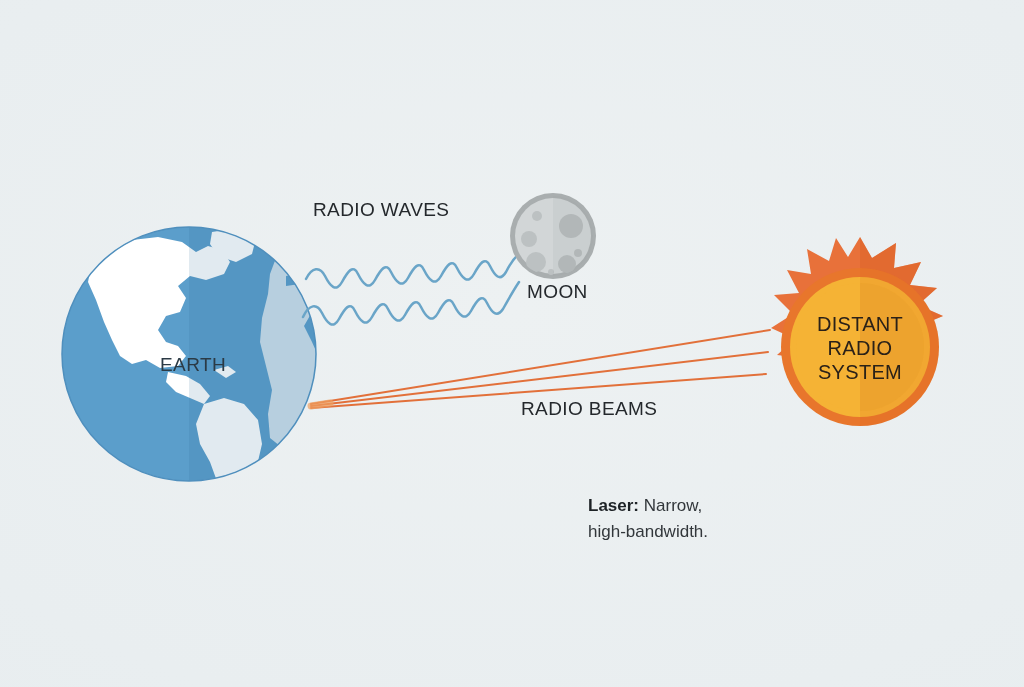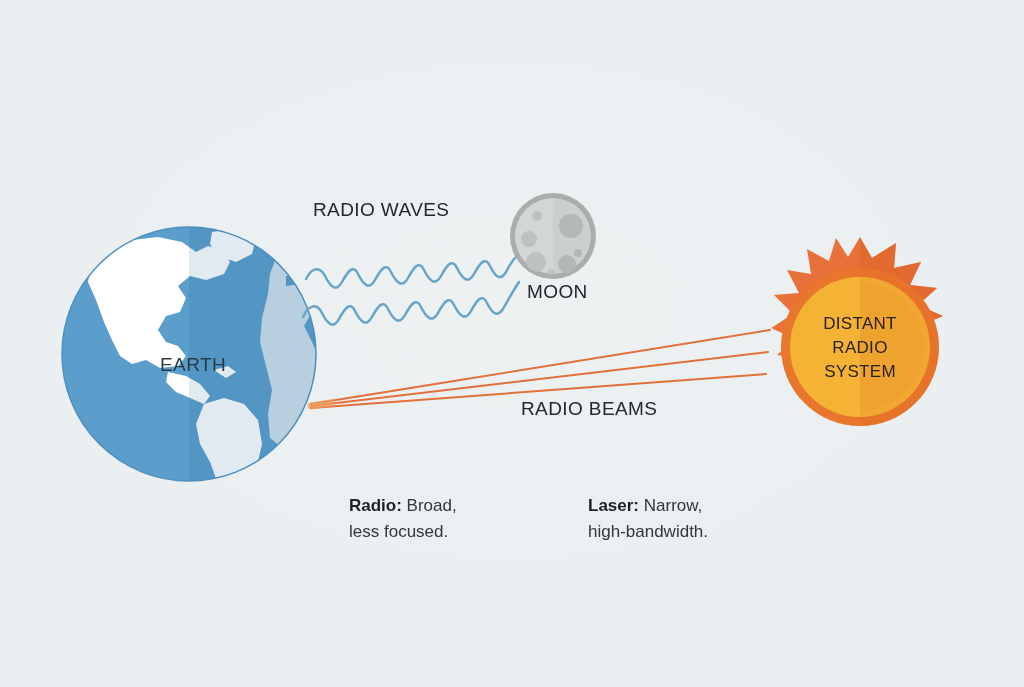--- a/index.html
+++ b/index.html
@@ -57,21 +57,21 @@
   #label-laser {
     left: 521px;
     top: 398px;
   }
   #label-star {
     position: absolute;
     left: 790px;
     top: 312px;
     width: 140px;
     text-align: center;
-    font-size: 17px;
+    font-size: 20px;
     line-height: 24px;
     color: #2a2118;
     letter-spacing: 0.3px;
     user-select: none;
   }
   #label-star span { display: block; }
   .caption {
     position: absolute;
     font-size: 17px;
     line-height: 26px;
@@ -230,26 +230,20 @@
   <div class="lbl lbl-caps" id="label-moon">MOON</div>
 
   <div class="lbl lbl-caps" id="label-laser">RADIO BEAMS</div>
 
   <div id="label-star">
     <span>DISTANT</span>
     <span>RADIO</span>
     <span>SYSTEM</span>
   </div>
 
-  <div class="caption" id="caption-radio">
-    <div>
-      <span class="k">Radio:</span><span> Broad,</span>
-    </div>
-    <div>less focused.</div>
-  </div>
 
   <div class="caption" id="caption-laser">
     <div>
       <span class="k">Laser:</span><span> Narrow,</span>
     </div>
     <div>high-bandwidth.</div>
   </div>
 
 </div>
 

